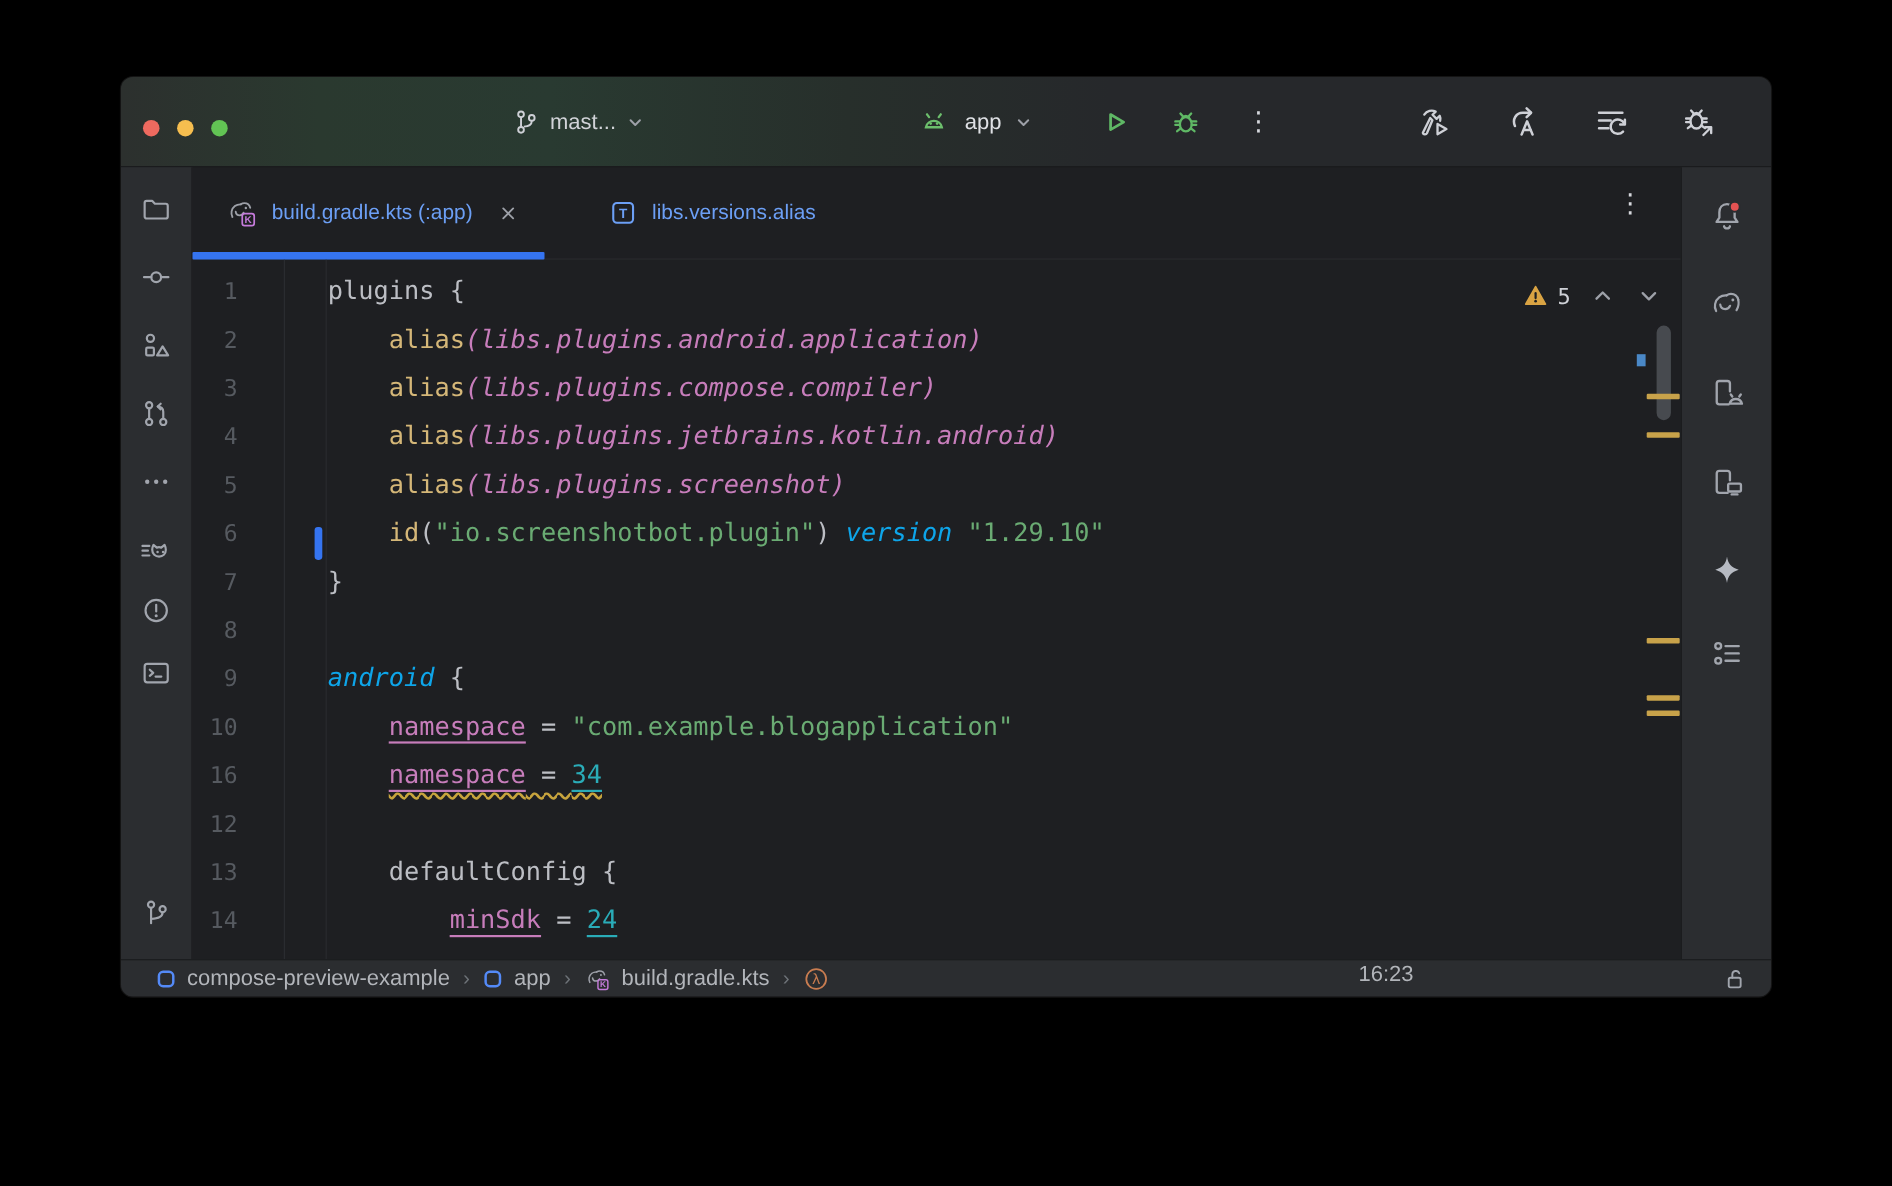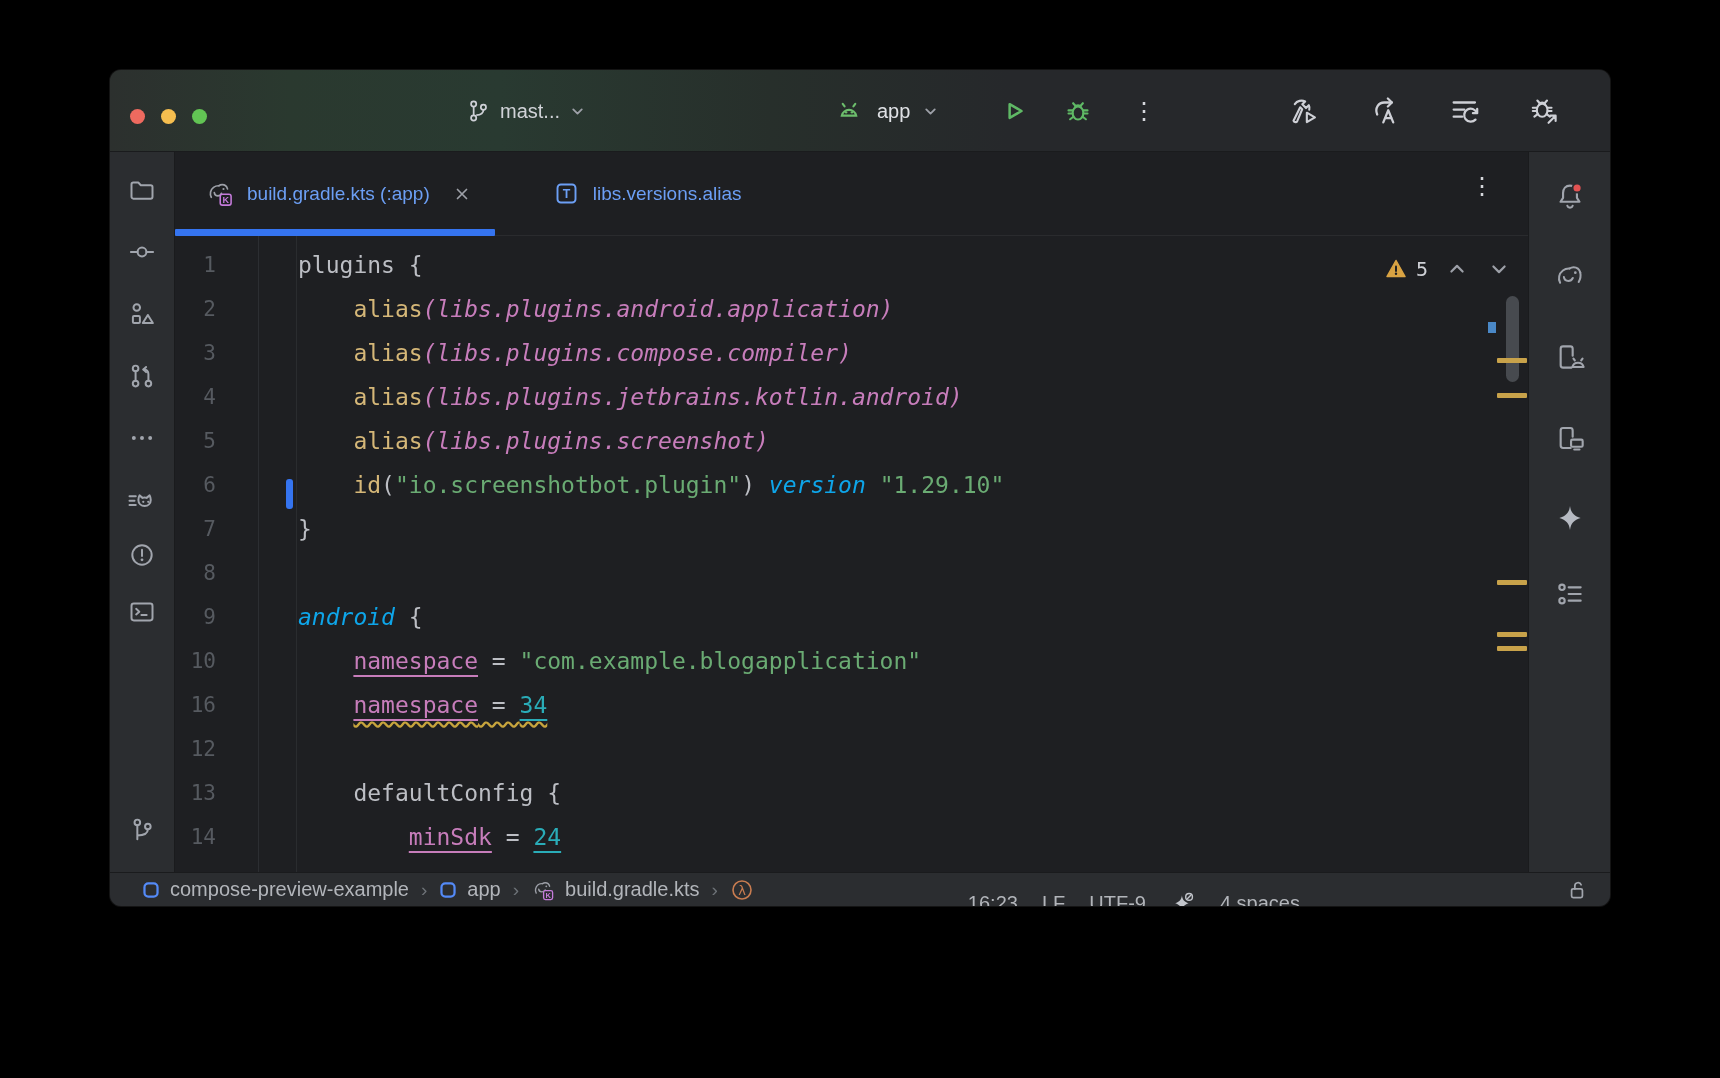--- a/index.html
+++ b/index.html
@@ -80,21 +80,21 @@
   .stripe-mark { position:absolute; right:1px; width:30px; height:5px; border-radius:1px; }
   .mark-warn { background:#C8A24A; }
   #mark-change { position:absolute; right:32px; top:86px; width:8px; height:11px; background:#4A88C7; }
 
   
   #statusbar { height:34px; flex:none; background:#2B2D30; border-top:1px solid #1a1b1d;
     display:flex; align-items:center; padding-left:32px; position:relative;
     color:#B2B5BA; font-size:20px; }
   .crumb { display:flex; align-items:center; gap:10px; }
   .crumb-sep { color:#6E7378; font-size:19px; margin:0 12px; }
-  #status-right { position:absolute; right:310px; top:16px; height:28px; display:flex; align-items:center; gap:24px; }
+  #status-right { position:absolute; right:310px; top:2px; height:28px; display:flex; align-items:center; gap:24px;flex-direction:column; }
   #lock-widget { position:absolute; right:20px; top:4px; }
   svg { display:block; }
 </style>
 </head>
 <body>
 
 <div id="window">
 
   <div id="titlebar">
     <div class="traffic">

